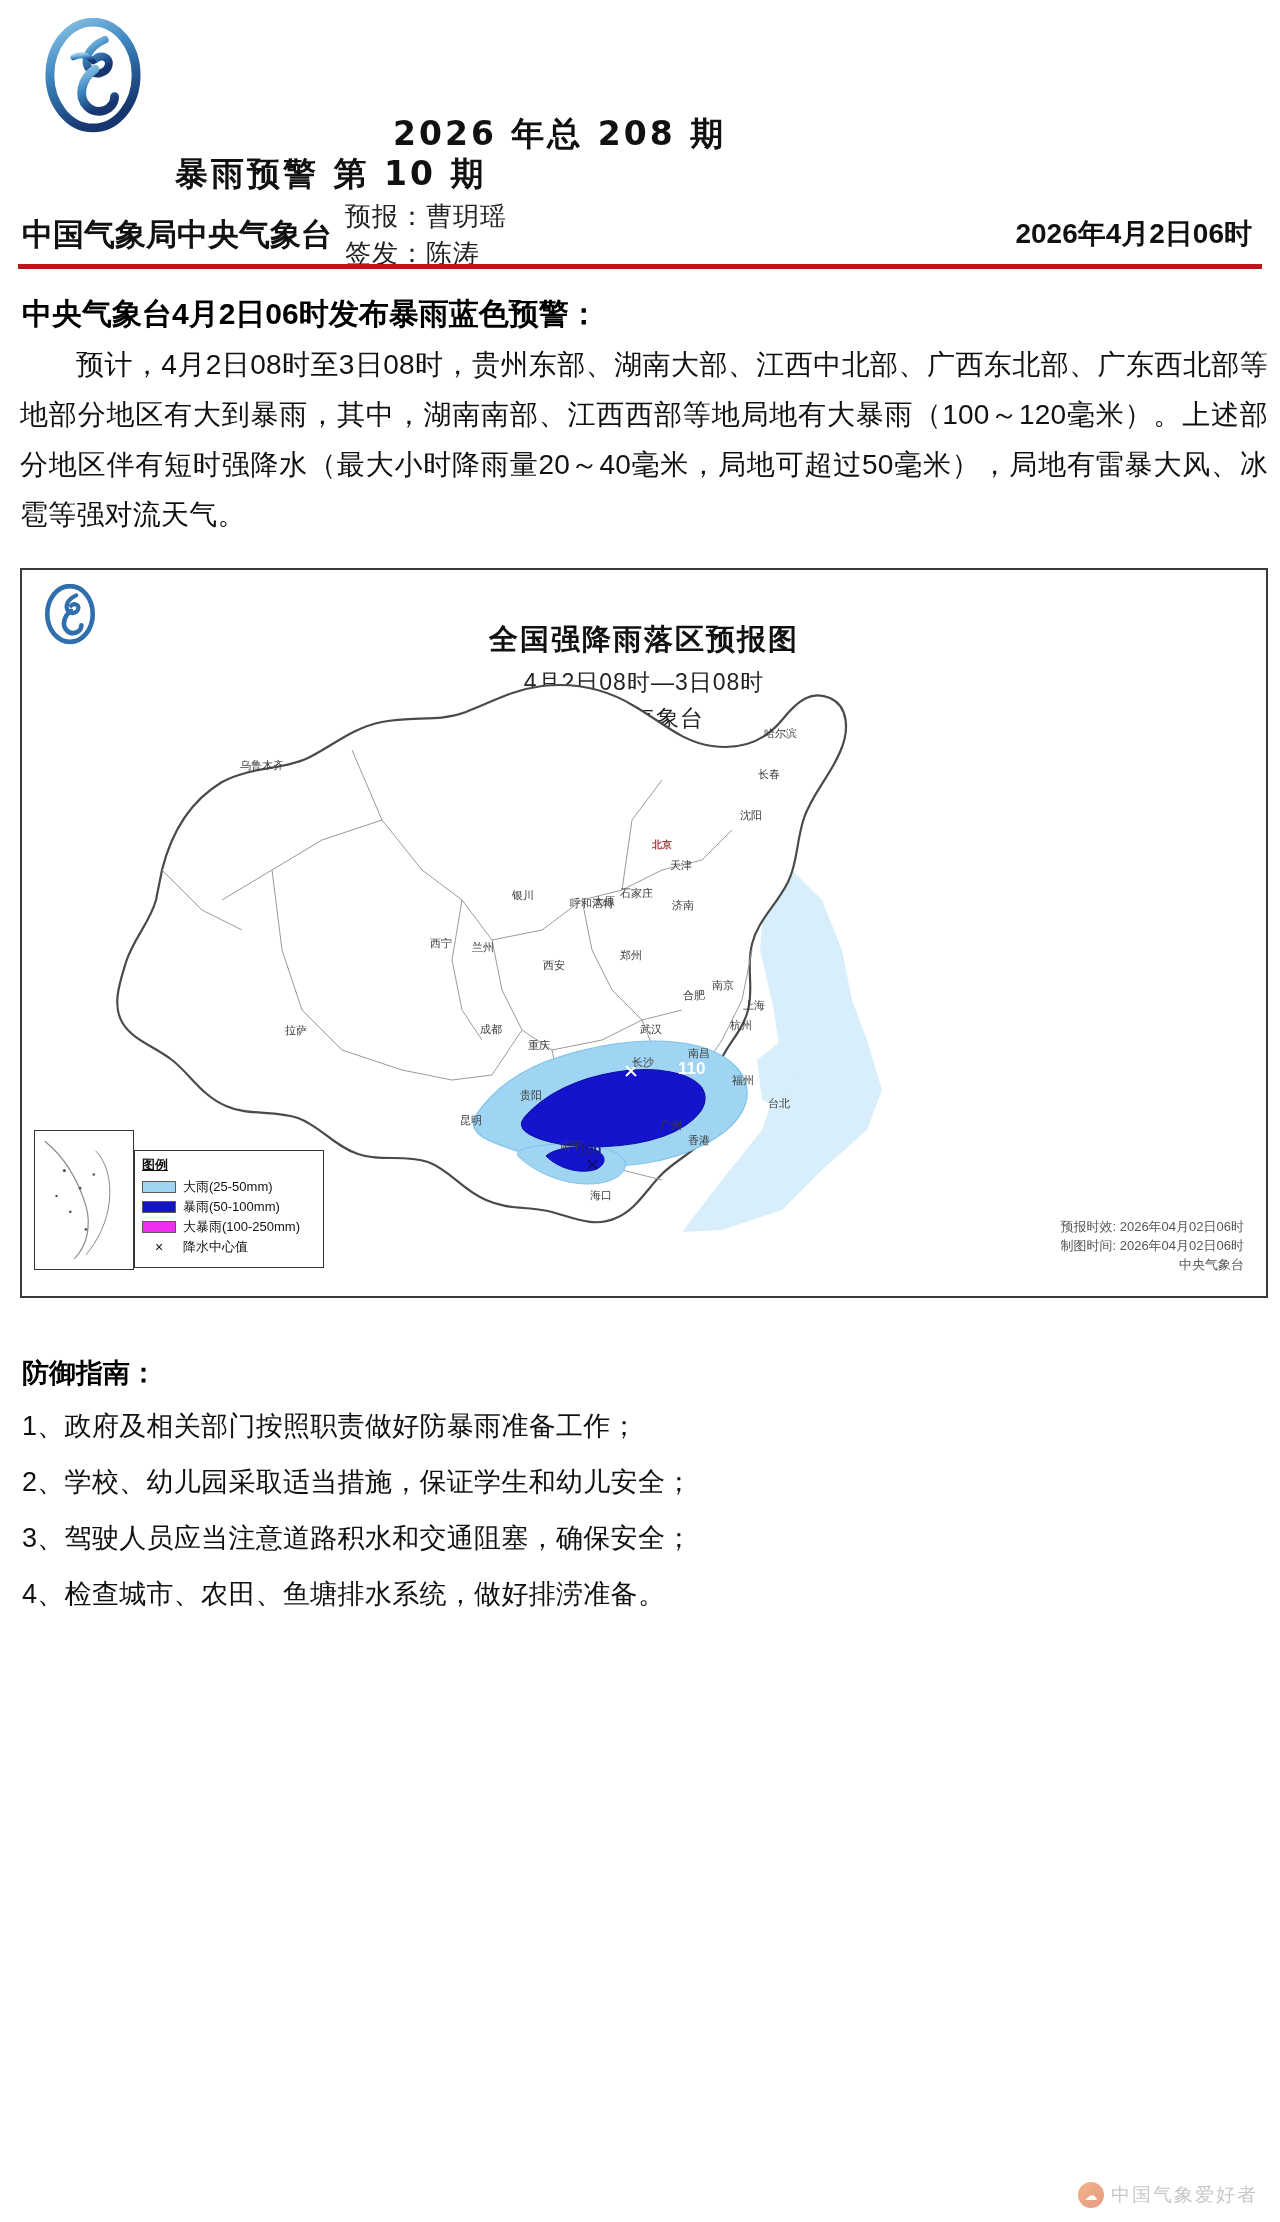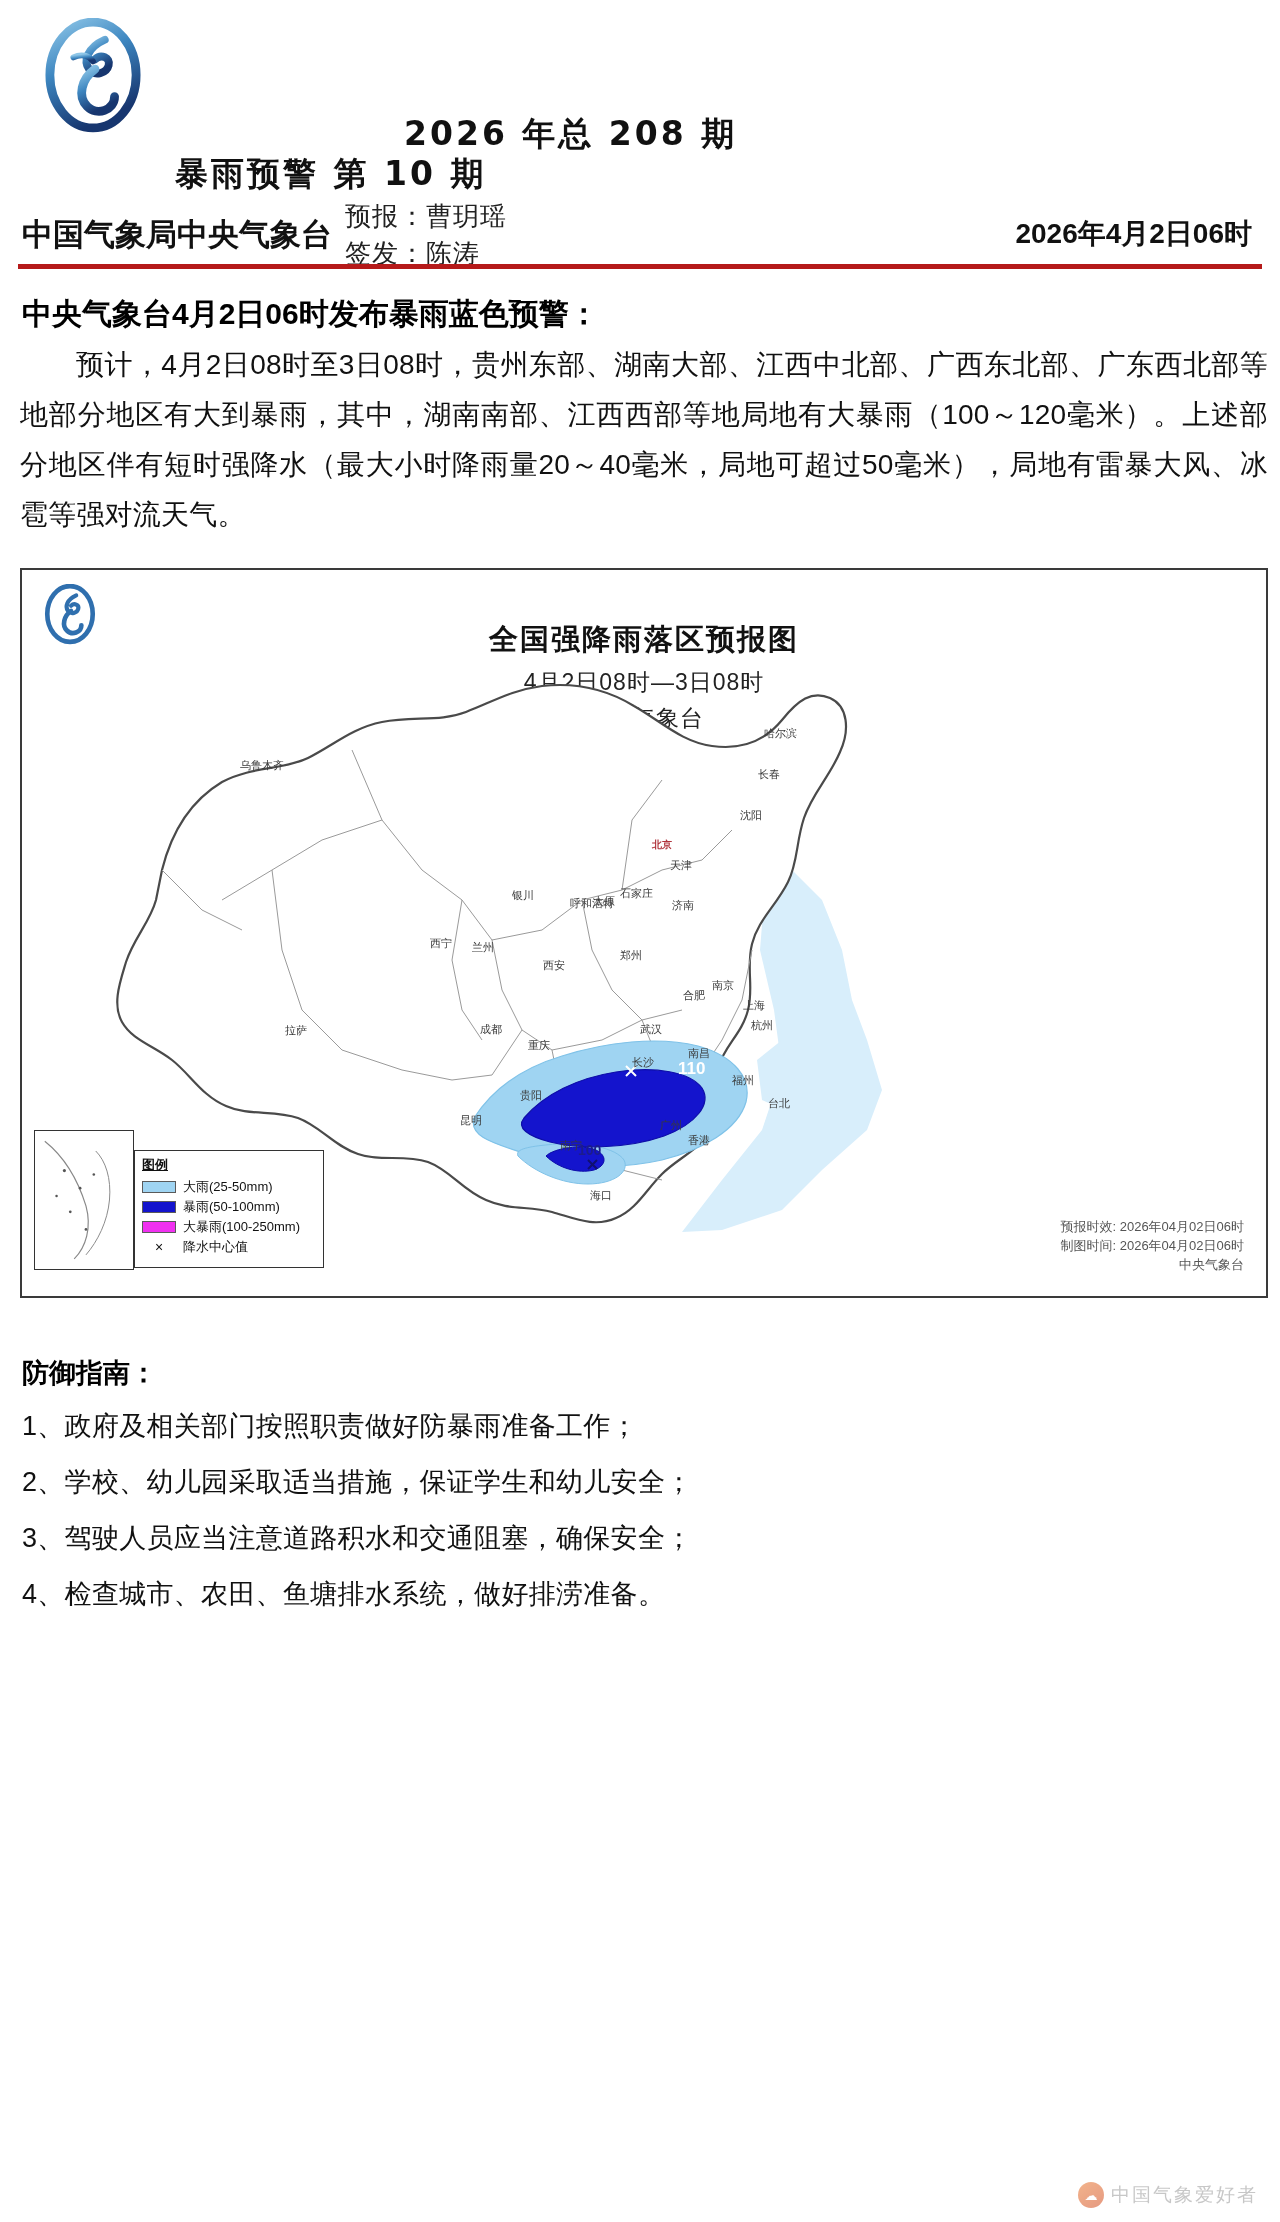--- a/index.html
+++ b/index.html
@@ -23,21 +23,21 @@
     font-size: 84px; line-height: 104px;
     font-weight: bold;
     letter-spacing: 6px;
     color: #c4161c;
     font-family: "DejaVu Sans", "Liberation Sans", sans-serif;
     text-shadow: 3px 3px 0 #8d0d12, 1px 1px 0 #e03a34;
     white-space: nowrap;
   }
 
   .issue-no {
-    position: absolute; left: 404px; top: 112px;
+    position: absolute; left: 393px; top: 112px;
     font-size: 33px; font-weight: bold; letter-spacing: 3px;
     color: #111; white-space: nowrap;
     font-family: "DejaVu Sans", sans-serif;
   }
 
   .sub-no {
     position: absolute; left: 175px; top: 152px;
     font-size: 33px; font-weight: bold; letter-spacing: 3px;
     color: #111; white-space: nowrap;
     font-family: "DejaVu Sans", sans-serif;
@@ -283,21 +283,21 @@
   <div class="city-label" style="left:408px; top:366px;">西宁</div>
   <div class="city-label" style="left:450px; top:370px;">兰州</div>
   <div class="city-label" style="left:598px; top:378px;">郑州</div>
   <div class="city-label" style="left:521px; top:388px;">西安</div>
   <div class="city-label" style="left:661px; top:418px;">合肥</div>
   <div class="city-label" style="left:690px; top:408px;">南京</div>
   <div class="city-label" style="left:721px; top:428px;">上海</div>
   <div class="city-label" style="left:618px; top:452px;">武汉</div>
   <div class="city-label" style="left:458px; top:452px;">成都</div>
   <div class="city-label" style="left:506px; top:468px;">重庆</div>
-  <div class="city-label" style="left:708px; top:448px;padding-left:21px;">杭州</div>
+  <div class="city-label" style="left:708px; top:448px;">杭州</div>
   <div class="city-label" style="left:666px; top:476px;">南昌</div>
   <div class="city-label" style="left:610px; top:485px;">长沙</div>
   <div class="city-label" style="left:498px; top:518px;">贵阳</div>
   <div class="city-label" style="left:710px; top:503px;">福州</div>
   <div class="city-label" style="left:438px; top:543px;">昆明</div>
   <div class="city-label" style="left:746px; top:526px;">台北</div>
   <div class="city-label" style="left:538px; top:568px;">南宁</div>
   <div class="city-label" style="left:638px; top:548px;">广州</div>
   <div class="city-label" style="left:666px; top:563px;">香港</div>
   <div class="city-label" style="left:568px; top:618px;">海口</div>

